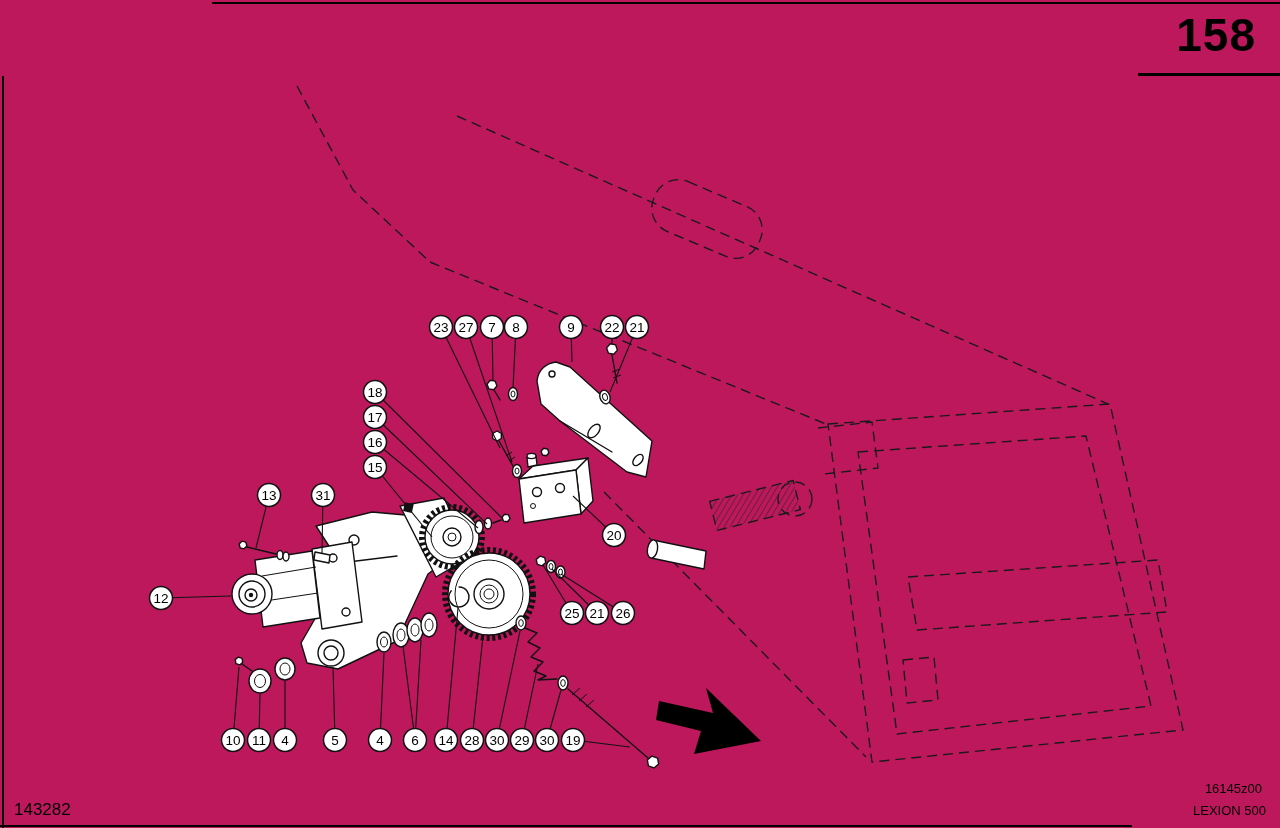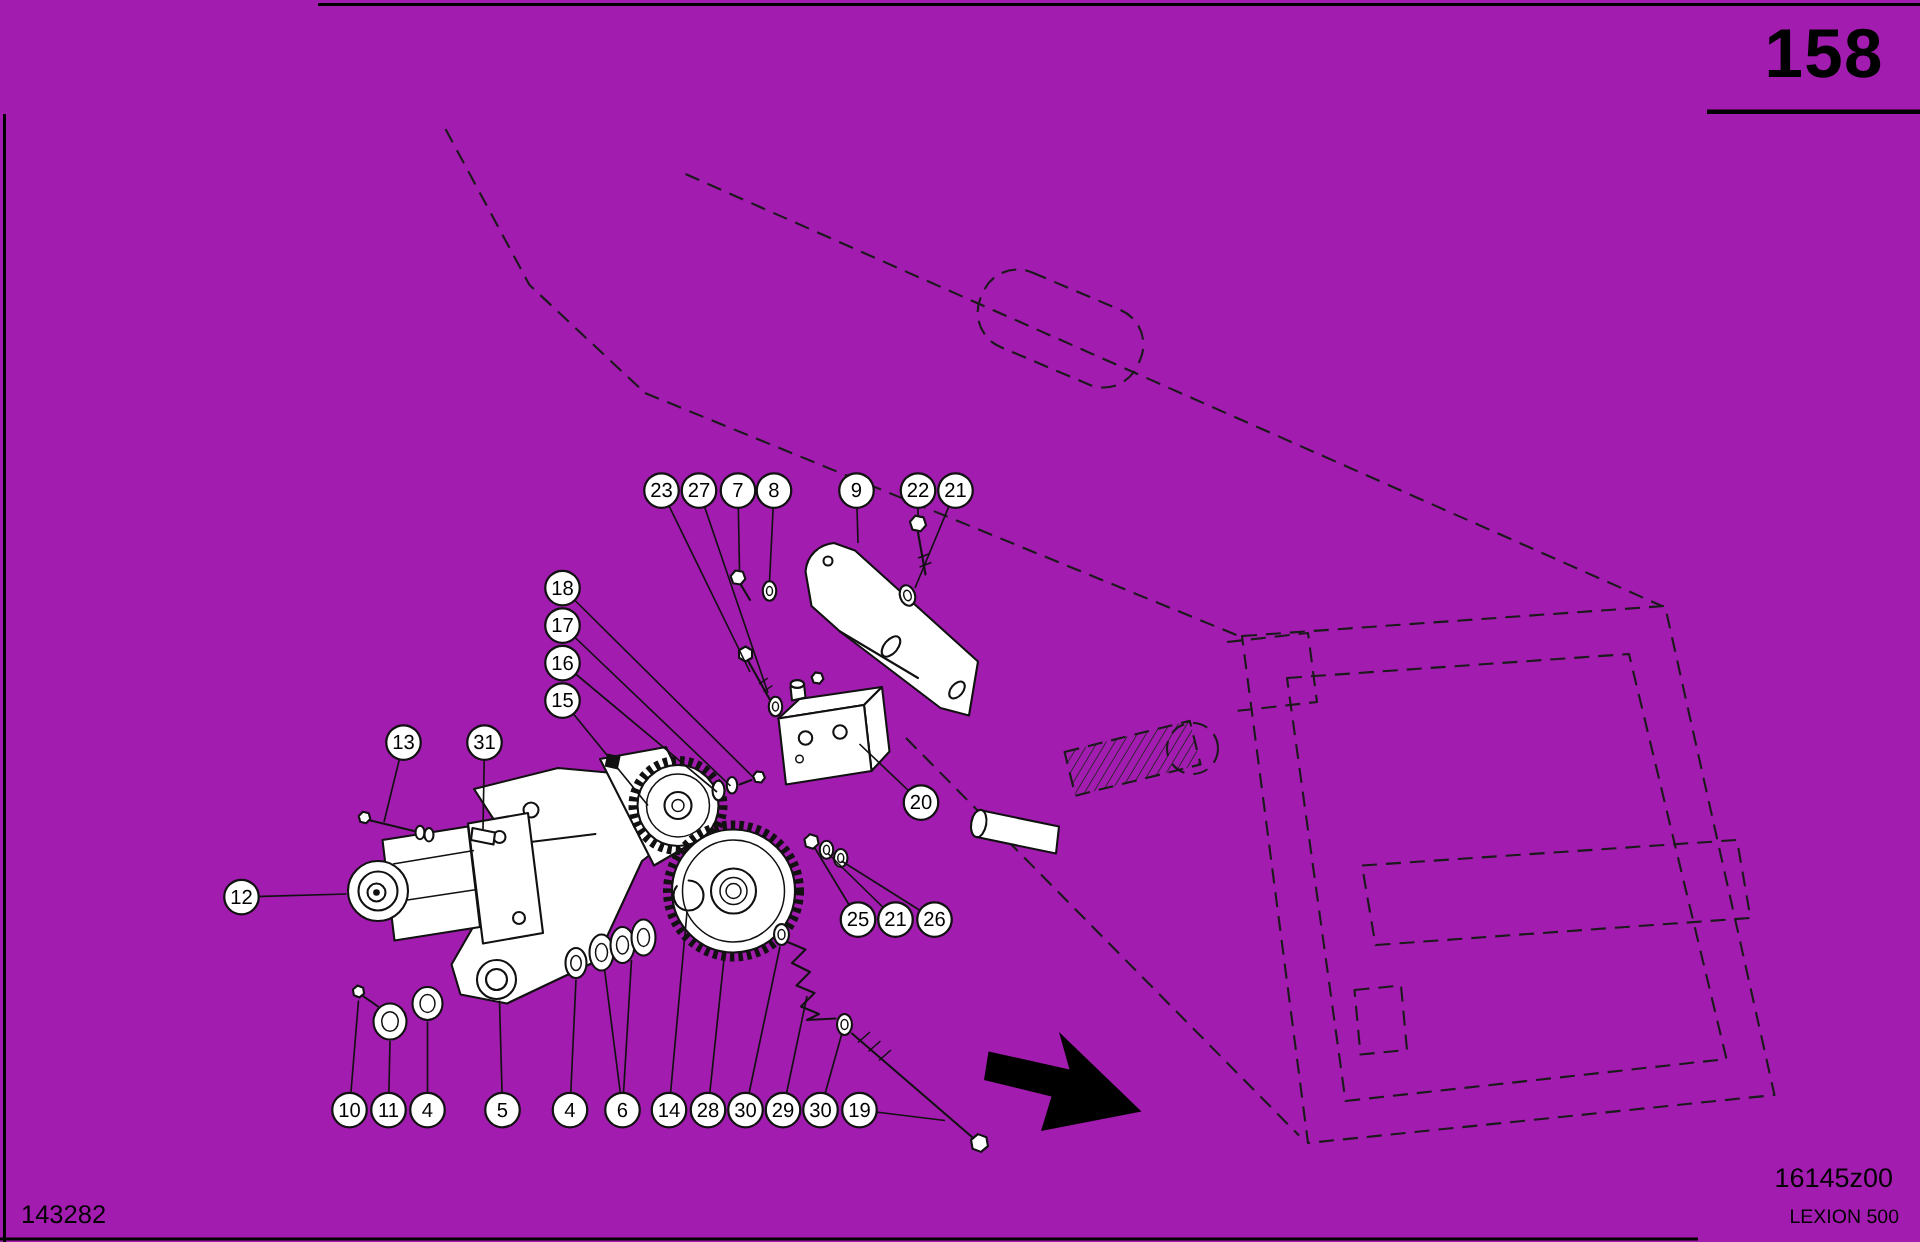--- a/index.html
+++ b/index.html
@@ -1,25 +1,25 @@
 <!DOCTYPE html>
 <html><head>
 <meta charset="utf-8">
 <style>
   html,body{margin:0;padding:0;background:#fff;}
-  .page{position:relative;width:1280px;height:828px;background:#a21caf;overflow:hidden;
+  .page{position:relative;width:1280px;height:828px;background:#be185d;overflow:hidden;
         font-family:"Liberation Sans",sans-serif;color:#000;}
   .border{position:absolute;background:#000;}
   #border-top{top:2px;left:212px;right:0;height:2px;}
   #border-left{top:76px;left:2px;width:2px;bottom:0;}
   #border-bottom{left:0;bottom:1px;width:1132px;height:2px;}
   #pageno-underline{top:73px;right:0;width:142px;height:3px;}
   #page-number{position:absolute;top:8px;right:24px;font-size:46px;font-weight:700;letter-spacing:1px;}
   #doc-code{position:absolute;left:14px;bottom:8px;font-size:17px;}
-  #figure-code{position:absolute;right:18px;bottom:32px;font-size:18px;margin-top:40px;}
+  #figure-code{position:absolute;right:18px;bottom:32px;font-size:13px;margin-top:40px;}
   #model-label{position:absolute;right:14px;bottom:10px;font-size:13px;}
   #diagram{position:absolute;top:0;left:0;}
   .dash{fill:none;stroke:#1a1a1a;stroke-width:1.4;stroke-dasharray:10 6;stroke-linejoin:round;}
   .solid{fill:none;stroke:#111;stroke-width:1.4;stroke-linejoin:round;stroke-linecap:round;}
   .wfill{fill:#fff;stroke:#111;stroke-width:1.4;stroke-linejoin:round;}
   .thin{fill:none;stroke:#111;stroke-width:1;}
   .teeth{fill:none;stroke:#111;stroke-width:6;stroke-dasharray:3 2.7;}
   .leader{stroke:#111;stroke-width:1.1;}
   .balloon{fill:#fff;stroke:#111;stroke-width:1.5;}
   .balloon-num{font-family:"Liberation Sans",sans-serif;font-size:13.5px;text-anchor:middle;fill:#000;}

